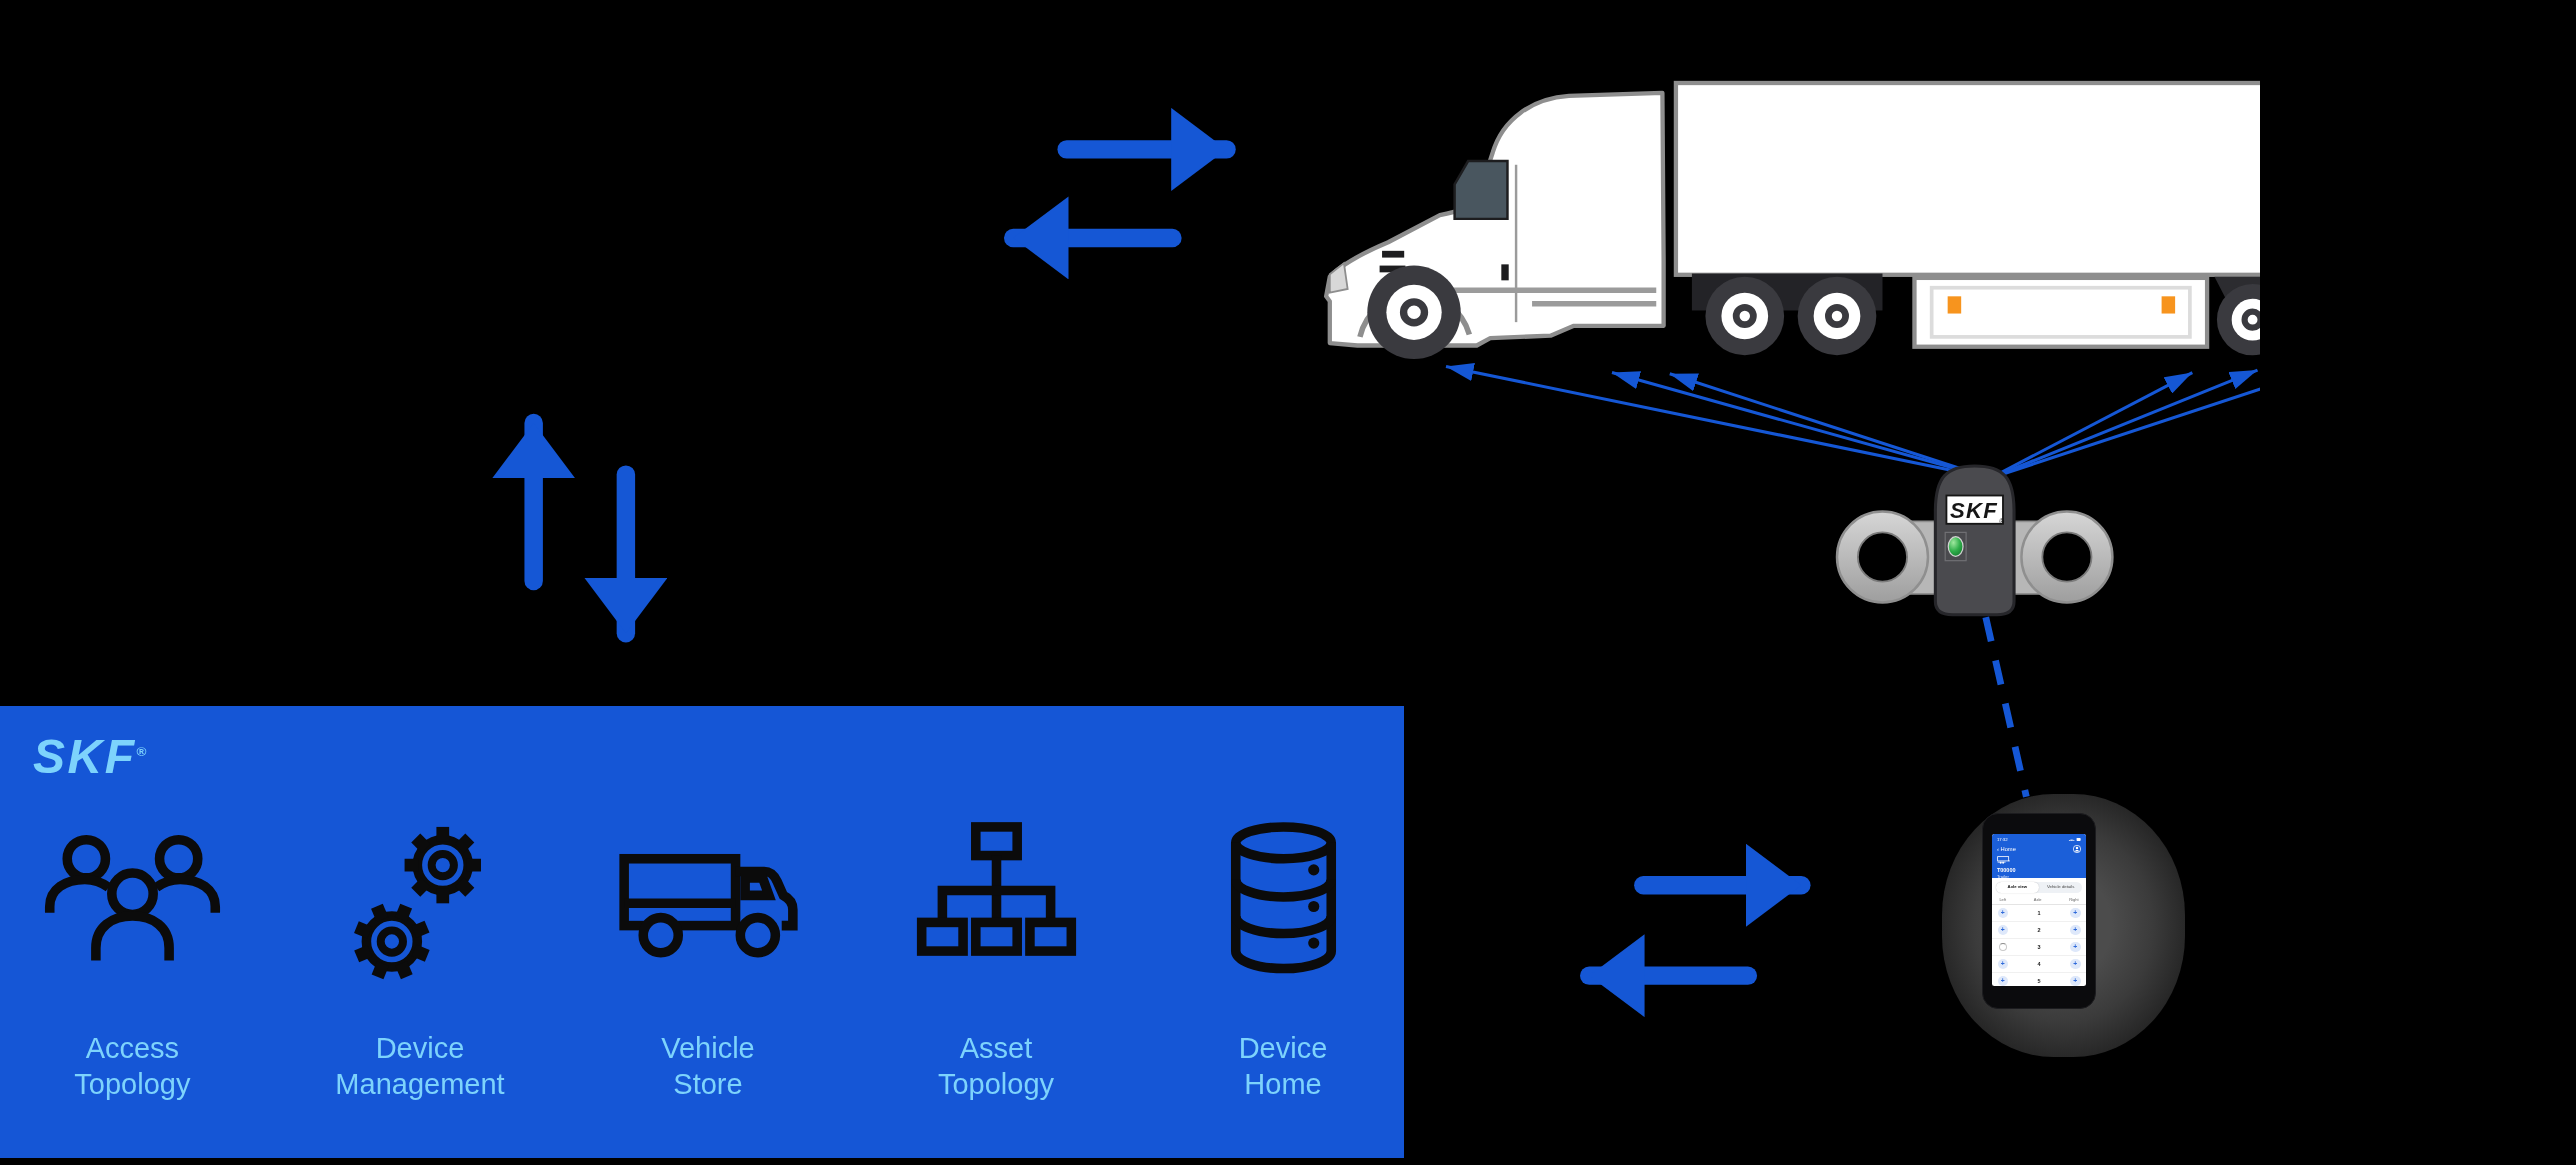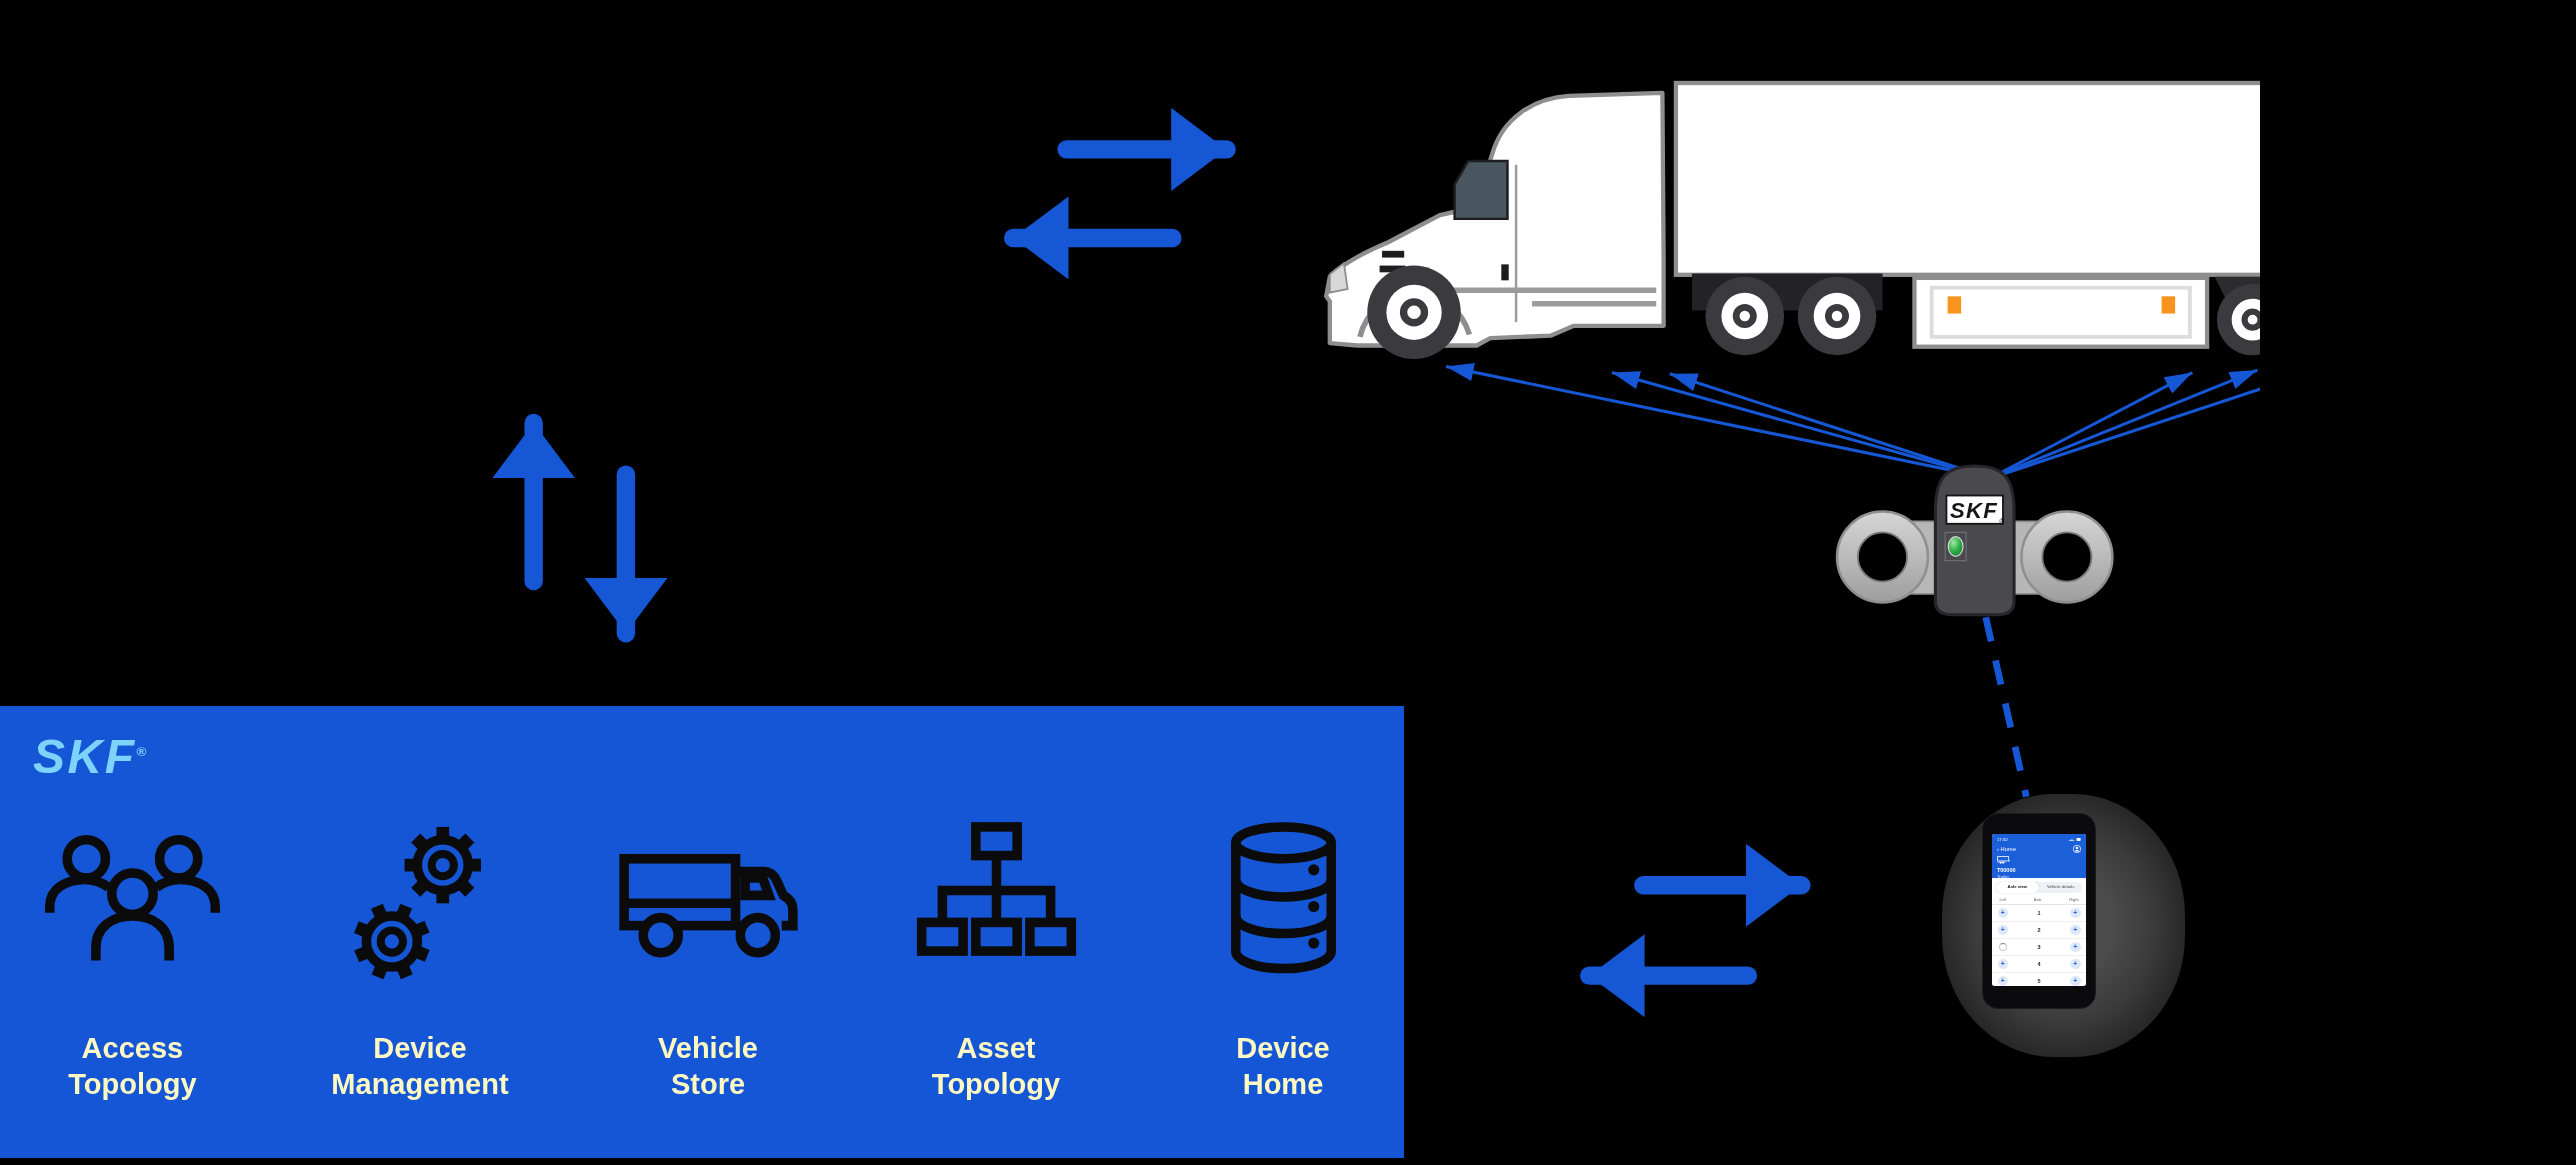--- a/index.html
+++ b/index.html
@@ -5,21 +5,21 @@
   html,body{margin:0;padding:0;background:#000;}
   #stage{position:relative;width:2260px;height:1165px;background:#000;overflow:hidden;
          font-family:"Liberation Sans", sans-serif;}
   
   #platform-panel{position:absolute;left:0;top:706px;width:1404px;height:452px;background:#1556D6;}
   #panel-logo{position:absolute;left:33px;top:23.4px;color:#7dd3fc;font-weight:700;
               font-size:48px;letter-spacing:2.5px;font-style:italic;}
   #panel-logo sup{font-size:13.5px;font-style:normal;letter-spacing:0;}
   .feature-card{position:absolute;top:105px;width:234px;text-align:center;}
   .feature-icon{display:block;margin:0 auto;}
-  .feature-label{margin-top:28px;font-size:29px;line-height:1.25;font-weight:700;color:#fef9c3;}
+  .feature-label{margin-top:28px;font-size:29px;line-height:1.25;font-weight:400;color:#7dd3fc;}
   
   #phone-blob{position:absolute;left:1942px;top:794px;width:243px;height:263px;border-radius:46%;
       background:radial-gradient(ellipse at center,#4c4c4c 28%,#3b3b3b 52%,#272727 72%,#121212 88%,rgba(0,0,0,0) 98%);}
   #phone-body{position:absolute;left:1982px;top:813px;width:114px;height:196px;background:#0b0b0d;
       border-radius:16px;border:1.8px solid #1c1c1f;box-sizing:border-box;}
   #phone-screen{position:absolute;left:1992px;top:834px;width:94px;height:152px;background:#ffffff;
       border-radius:2.5px;overflow:hidden;font-family:"Liberation Sans",sans-serif;}
   #app-header{background:#1B5FD9;color:#fff;height:44px;padding:2.5px 4.9px 0 4.9px;box-sizing:border-box;position:relative;}
   #status-row{display:flex;justify-content:space-between;align-items:center;font-size:4.3px;}
   #nav-row{display:flex;justify-content:space-between;align-items:center;margin-top:2.5px;font-size:5.8px;}

